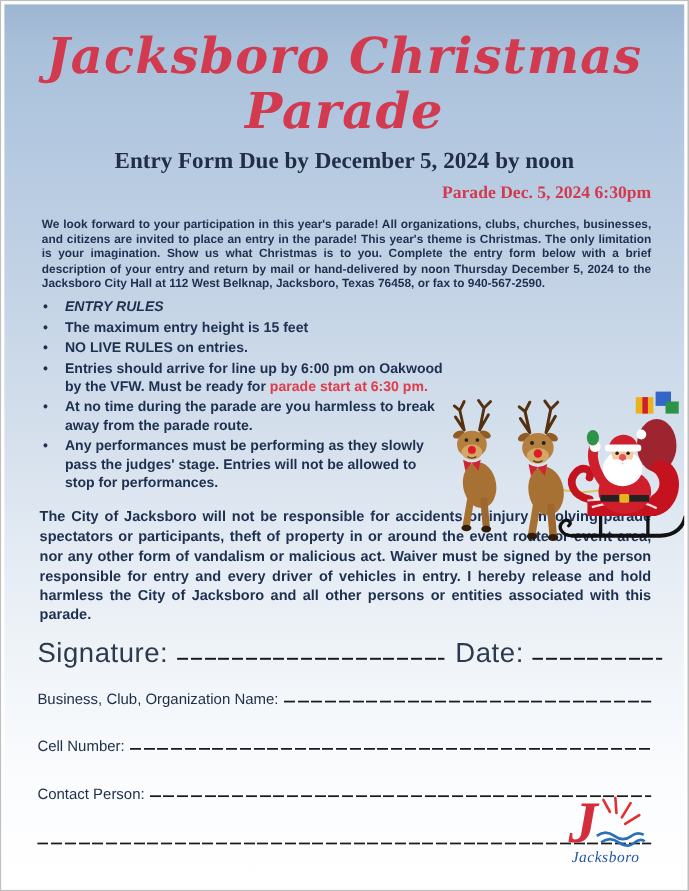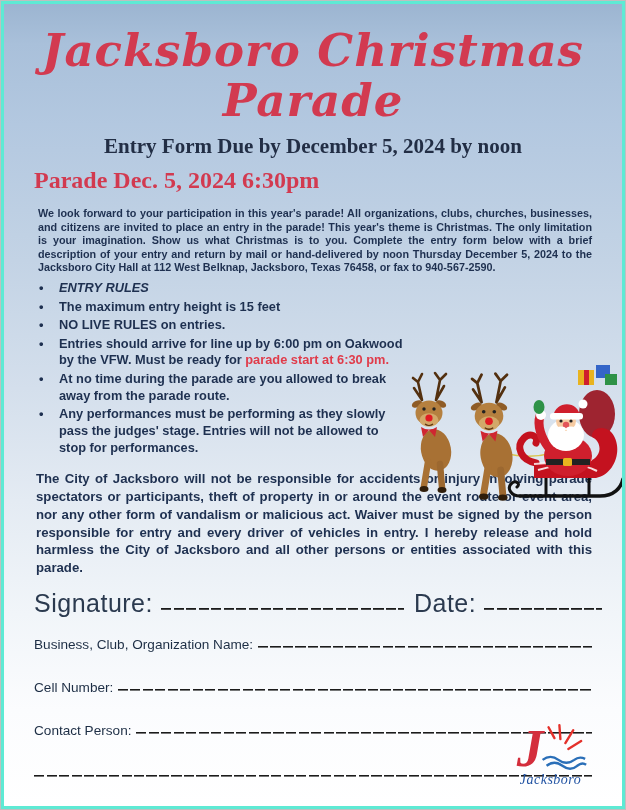--- a/index.html
+++ b/index.html
@@ -1,37 +1,37 @@
 <!DOCTYPE html>
 <html><head>
 <meta charset="utf-8">
 <style>
   html,body{margin:0;padding:0;background:#888;}
   .page{
     width:626px;height:810px;box-sizing:border-box;margin:0 auto;
-    background:#5eead4;border:1px solid #bfbfbf;padding:3px;
+    background:#ffffff;border:1px solid #bfbfbf;padding:3px;
     font-family:"Liberation Sans",sans-serif;position:relative;overflow:hidden;
   }
   .canvas{
     width:100%;height:100%;box-sizing:border-box;position:relative;
     padding:16px 30px 0 30px;
     background:linear-gradient(180deg,#9cb5d1 0%,#a9c0da 5%,#b3c8e0 15%,#c3d3e5 32%,#d4dfec 48%,#e4ebf3 62%,#f1f5f9 76%,#fbfcfe 88%,#ffffff 100%);
   }
   .title{
     margin:6px 0 0 0;text-align:center;color:#d23a50;
     font-family:"DejaVu Serif",serif;font-style:italic;font-weight:600;
     font-size:45px;line-height:1.1;letter-spacing:1px;
   }
   .subtitle{
     margin-top:9px;text-align:center;color:#222e45;
     font-family:Liberation Serif, serif;font-weight:600;font-size:21px;
   }
   .parade-date{
-    margin-top:8px;text-align:left;color:#d23a50;
-    font-family:"Liberation Serif",serif;font-weight:600;font-size:24px;
+    margin-top:8px;text-align:right;color:#d23a50;
+    font-family:"Liberation Serif",serif;font-weight:600;font-size:16px;
   }
   .intro{
     margin:13px 0 0 4px;text-align:justify;color:#1e3050;
     font-size:10.8px;font-weight:700;line-height:1.26;
   }
   .rules-wrap{position:relative;margin-top:5px;min-height:160px;}
   .rules{list-style:none;margin:0;padding:0;width:374px;}
   .rules li{display:flex;color:#1e3050;font-size:12.8px;font-weight:700;line-height:1.3;margin-top:2px;}
   .bullet{flex:0 0 20px;padding-left:5px;}
   .li-text{flex:1;}
@@ -86,21 +86,21 @@
         <li>
           <span class="bullet">•</span>
           <span class="li-text">NO LIVE RULES on entries.</span>
         </li>
         <li>
           <span class="bullet">•</span>
           <span class="li-text"><span>Entries should arrive for line up by 6:00 pm on Oakwood by the VFW. Must be ready for </span><span class="red">parade start at 6:30 pm.</span></span>
         </li>
         <li>
           <span class="bullet">•</span>
-          <span class="li-text">At no time during the parade are you allowed to break away from the parade route.</span>
+          <span class="li-text">At no time during the parade are you harmless to break away from the parade route.</span>
         </li>
         <li>
           <span class="bullet">•</span>
           <span class="li-text">Any performances must be performing as they slowly pass the judges' stage. Entries will not be allowed to stop for performances.</span>
         </li>
       </ul>
 
       <div class="santa-box">
         <svg viewBox="0 0 238 152" width="238" height="152" xmlns="http://www.w3.org/2000/svg">
           <defs>

